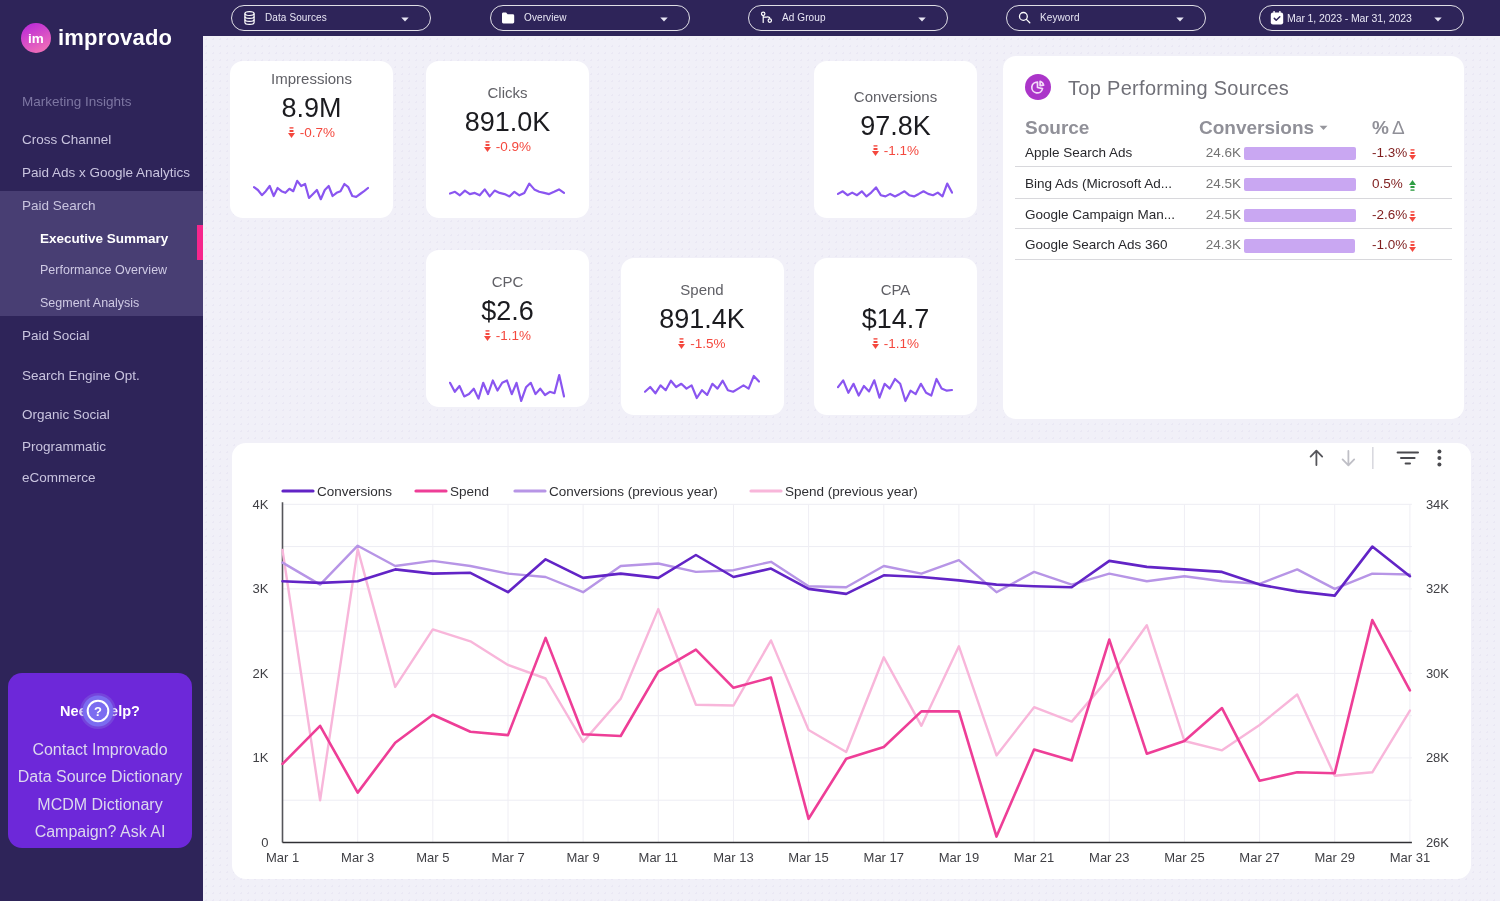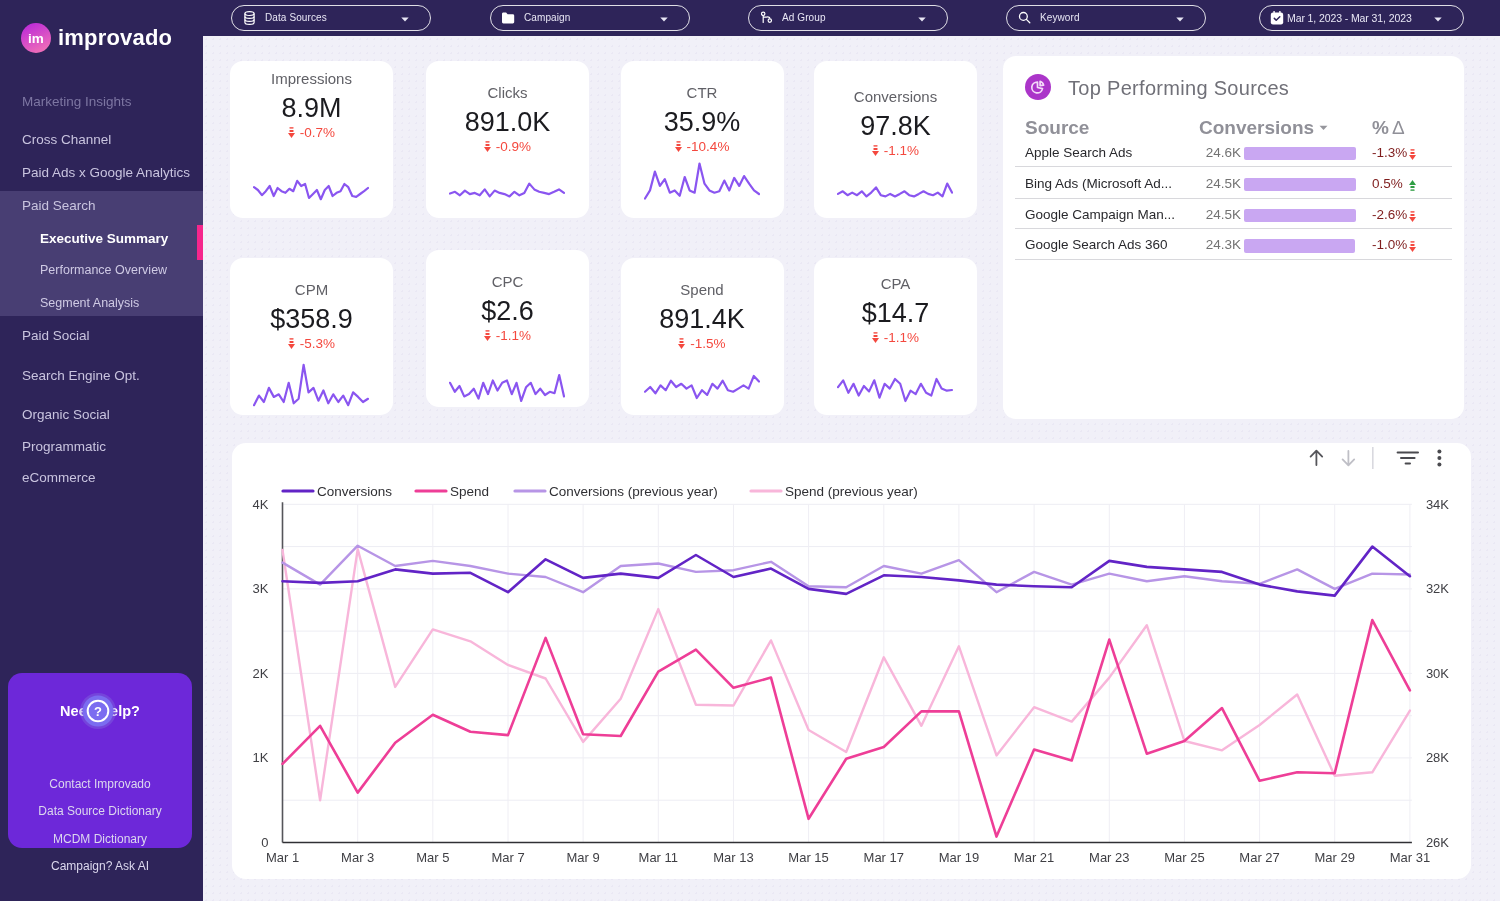--- a/index.html
+++ b/index.html
@@ -20,21 +20,21 @@
 .logo { position:absolute; left:21px; top:23px; display:flex; align-items:center; }
 .logo-text { color:#fff; font-size:22px; font-weight:700; margin-left:7px; letter-spacing:0.2px; }
 .nav-highlight { position:absolute; left:0; top:190.6px; width:203px; height:125px; background:#483e73; }
 .nav-pink { position:absolute; left:197px; top:225px; width:6px; height:35px; background:#f5268c; }
 .nav-muted { position:absolute; font-size:13.5px; color:#7d76a2; }
 .nav-item { position:absolute; font-size:13.5px; color:#c9c4df; }
 .nav-active { position:absolute; font-size:13.5px; color:#fff; font-weight:700; }
 .nav-sub { position:absolute; font-size:12.5px; color:#cfcae4; }
 .help-box { position:absolute; left:8px; top:673px; width:184px; height:175px; background:#6d28d9; border-radius:14px; }
 .help-title { position:absolute; top:30px; width:100%; text-align:center; color:#fff; font-size:14.5px; font-weight:700; }
-.help-link { position:absolute; width:100%; text-align:center; color:#dcd8ee; font-size:12px;margin-top:36px; }
+.help-link { position:absolute; width:100%; text-align:center; color:#dcd8ee; font-size:16px; }
 .help-q { position:absolute; left:76px; top:689px; }
 
 
 .kpi { position:absolute; width:163px; height:157px; background:#fff; border-radius:13px; text-align:center; }
 .kpi-label { font-size:15px; color:#606066; }
 .kpi-value { margin-top:6px; font-size:27px; font-weight:500; color:#1b1b1f; }
 .kpi-delta { margin-top:1px; font-size:13.5px; color:#f4483e; display:flex; align-items:center; justify-content:center; gap:5px; }
 .kpi-spark { position:absolute; left:23px; }
 
 
@@ -112,21 +112,21 @@
 <svg class="pill-caret" width="8" height="5" viewBox="0 0 8 5" xmlns="http://www.w3.org/2000/svg">
         <path d="M0.3 0.4 L4 4.6 L7.7 0.4 Z" fill="#e8e6f4"></path>
       </svg>
 </div>
 <div class="pill" style="left:490px;width:200px">
 <span class="pill-ic">
         <svg width="14" height="12" viewBox="0 0 14 12" xmlns="http://www.w3.org/2000/svg">
           <path d="M1 2 C1 1.2 1.6 0.6 2.4 0.6 H5.1 L6.6 2.3 H11.8 C12.6 2.3 13.2 2.9 13.2 3.7 V10 C13.2 10.8 12.6 11.4 11.8 11.4 H2.4 C1.6 11.4 1 10.8 1 10 Z" fill="#fff"></path>
         </svg>
       </span>
-      <span class="pill-tx">Campaign</span>
+      <span class="pill-tx">Overview</span>
 <svg class="pill-caret" width="8" height="5" viewBox="0 0 8 5" xmlns="http://www.w3.org/2000/svg">
         <path d="M0.3 0.4 L4 4.6 L7.7 0.4 Z" fill="#e8e6f4"></path>
       </svg>
 </div>
 <div class="pill" style="left:748px;width:200px">
 <span class="pill-ic">
         <svg width="13" height="13" viewBox="0 0 13 13" xmlns="http://www.w3.org/2000/svg" fill="none" stroke="#fff" stroke-width="1.2" stroke-linecap="round" stroke-linejoin="round">
           <path d="M3.2 11.5 V5.2 M3.2 5.2 C3.2 7.4 9.8 4.5 9.8 7.2"></path>
           <circle cx="3.2" cy="2.8" r="1.7"></circle>
           <circle cx="9.8" cy="9.6" r="1.7"></circle>
@@ -192,71 +192,37 @@
             <rect x="1.4" y="3" width="4.2" height="1.9" rx="0.6"></rect>
             <path d="M0 5.9 L7 5.9 L3.5 11 Z"></path>
           </g>
         </svg>
         <span>-0.9%</span>
       </div>
 <div class="kpi-spark" style="top:120px"><svg width="116" height="18" viewBox="0 0 116 18" xmlns="http://www.w3.org/2000/svg">
           <polyline points="1.0,12.5 6.0,10.8 10.9,14.3 15.9,9.6 20.8,13.1 25.8,11.9 30.7,14.3 35.7,8.4 40.7,15.4 45.6,9.6 50.6,11.9 55.5,13.1 60.5,15.4 65.4,10.8 70.4,14.3 75.3,11.9 80.3,2.6 85.3,8.4 90.2,10.8 95.2,11.9 100.1,13.1 105.1,10.8 110.0,8.4 115.0,11.9" fill="none" stroke="#8a55f0" stroke-width="2.2" stroke-linejoin="round" stroke-linecap="round"></polyline>
         </svg></div>
 </div>
-<div class="kpi" style="left:620.5px;top:61px">
-<div class="kpi-label" style="margin-top:23px">CTR</div>
-<div class="kpi-value">35.9%</div>
-<div class="kpi-delta">
-        <svg width="7" height="11" viewBox="0 0 7 11" xmlns="http://www.w3.org/2000/svg">
-          <g fill="#f4483e">
-            <rect x="1.4" y="0" width="4.2" height="1.7" rx="0.6" opacity="0.8"></rect>
-            <rect x="1.4" y="3" width="4.2" height="1.9" rx="0.6"></rect>
-            <path d="M0 5.9 L7 5.9 L3.5 11 Z"></path>
-          </g>
-        </svg>
-        <span>-10.4%</span>
-      </div>
-<div class="kpi-spark" style="top:99px"><svg width="116" height="42" viewBox="0 0 116 42" xmlns="http://www.w3.org/2000/svg">
-          <polyline points="1.0,38.5 6.0,30.4 10.9,11.6 15.9,25.9 20.8,19.2 25.8,32.7 30.7,30.4 35.7,35.8 40.7,17.0 45.6,30.4 50.6,32.7 55.5,3.5 60.5,23.7 65.4,30.4 70.4,32.7 75.3,31.3 80.3,20.6 85.3,30.4 90.2,17.9 95.2,25.9 100.1,16.1 105.1,23.7 110.0,30.4 115.0,34.0" fill="none" stroke="#8a55f0" stroke-width="2.2" stroke-linejoin="round" stroke-linecap="round"></polyline>
-        </svg></div>
-</div>
 <div class="kpi" style="left:814px;top:61px">
 <div class="kpi-label" style="margin-top:26.5px">Conversions</div>
 <div class="kpi-value">97.8K</div>
 <div class="kpi-delta">
         <svg width="7" height="11" viewBox="0 0 7 11" xmlns="http://www.w3.org/2000/svg">
           <g fill="#f4483e">
             <rect x="1.4" y="0" width="4.2" height="1.7" rx="0.6" opacity="0.8"></rect>
             <rect x="1.4" y="3" width="4.2" height="1.9" rx="0.6"></rect>
             <path d="M0 5.9 L7 5.9 L3.5 11 Z"></path>
           </g>
         </svg>
         <span>-1.1%</span>
       </div>
 <div class="kpi-spark" style="top:120px"><svg width="116" height="18" viewBox="0 0 116 18" xmlns="http://www.w3.org/2000/svg">
           <polyline points="1.0,12.9 5.8,10.3 10.5,14.2 15.2,11.6 20.0,14.2 24.8,10.3 29.5,15.4 34.2,11.6 39.0,6.4 43.8,14.2 48.5,15.4 53.2,12.9 58.0,15.4 62.8,12.9 67.5,10.3 72.2,14.2 77.0,15.4 81.8,12.9 86.5,10.3 91.2,12.9 96.0,14.2 100.8,11.6 105.5,15.4 110.2,2.6 115.0,11.6" fill="none" stroke="#8a55f0" stroke-width="2.2" stroke-linejoin="round" stroke-linecap="round"></polyline>
         </svg></div>
 </div>
-<div class="kpi" style="left:230px;top:258px">
-<div class="kpi-label" style="margin-top:23px">CPM</div>
-<div class="kpi-value">$358.9</div>
-<div class="kpi-delta">
-        <svg width="7" height="11" viewBox="0 0 7 11" xmlns="http://www.w3.org/2000/svg">
-          <g fill="#f4483e">
-            <rect x="1.4" y="0" width="4.2" height="1.7" rx="0.6" opacity="0.8"></rect>
-            <rect x="1.4" y="3" width="4.2" height="1.9" rx="0.6"></rect>
-            <path d="M0 5.9 L7 5.9 L3.5 11 Z"></path>
-          </g>
-        </svg>
-        <span>-5.3%</span>
-      </div>
-<div class="kpi-spark" style="top:103px"><svg width="116" height="48" viewBox="0 0 116 48" xmlns="http://www.w3.org/2000/svg">
-          <polyline points="1.0,44.2 6.0,34.6 10.9,41.0 15.9,26.9 20.8,35.9 25.8,33.3 30.7,41.0 35.7,21.8 40.7,42.3 45.6,37.8 50.6,3.8 55.5,31.4 60.5,26.9 65.4,39.7 70.4,29.5 75.3,42.3 80.3,33.3 85.3,41.0 90.2,34.6 95.2,44.2 100.1,31.4 105.1,35.9 110.0,41.0 115.0,37.8" fill="none" stroke="#8a55f0" stroke-width="2.2" stroke-linejoin="round" stroke-linecap="round"></polyline>
-        </svg></div>
-</div>
 <div class="kpi" style="left:426px;top:250px">
 <div class="kpi-label" style="margin-top:23px">CPC</div>
 <div class="kpi-value">$2.6</div>
 <div class="kpi-delta">
         <svg width="7" height="11" viewBox="0 0 7 11" xmlns="http://www.w3.org/2000/svg">
           <g fill="#f4483e">
             <rect x="1.4" y="0" width="4.2" height="1.7" rx="0.6" opacity="0.8"></rect>
             <rect x="1.4" y="3" width="4.2" height="1.9" rx="0.6"></rect>
             <path d="M0 5.9 L7 5.9 L3.5 11 Z"></path>
           </g>
@@ -278,21 +244,21 @@
             <path d="M0 5.9 L7 5.9 L3.5 11 Z"></path>
           </g>
         </svg>
         <span>-1.5%</span>
       </div>
 <div class="kpi-spark" style="top:115px"><svg width="116" height="28" viewBox="0 0 116 28" xmlns="http://www.w3.org/2000/svg">
           <polyline points="1.0,18.7 6.2,14.0 11.4,20.3 16.5,12.4 21.7,17.2 26.9,7.7 32.1,14.0 37.3,10.8 42.5,15.6 47.6,12.4 52.8,25.0 58.0,17.2 63.2,21.9 68.4,10.8 73.5,15.6 78.7,7.7 83.9,17.2 89.1,18.7 94.3,15.6 99.5,12.4 104.6,15.6 109.8,3.0 115.0,8.5" fill="none" stroke="#8a55f0" stroke-width="2.2" stroke-linejoin="round" stroke-linecap="round"></polyline>
         </svg></div>
 </div>
 <div class="kpi" style="left:814px;top:258px">
-<div class="kpi-label" style="margin-top:17px">CPA</div>
+<div class="kpi-label" style="margin-top:23px">CPA</div>
 <div class="kpi-value">$14.7</div>
 <div class="kpi-delta">
         <svg width="7" height="11" viewBox="0 0 7 11" xmlns="http://www.w3.org/2000/svg">
           <g fill="#f4483e">
             <rect x="1.4" y="0" width="4.2" height="1.7" rx="0.6" opacity="0.8"></rect>
             <rect x="1.4" y="3" width="4.2" height="1.9" rx="0.6"></rect>
             <path d="M0 5.9 L7 5.9 L3.5 11 Z"></path>
           </g>
         </svg>
         <span>-1.1%</span>

